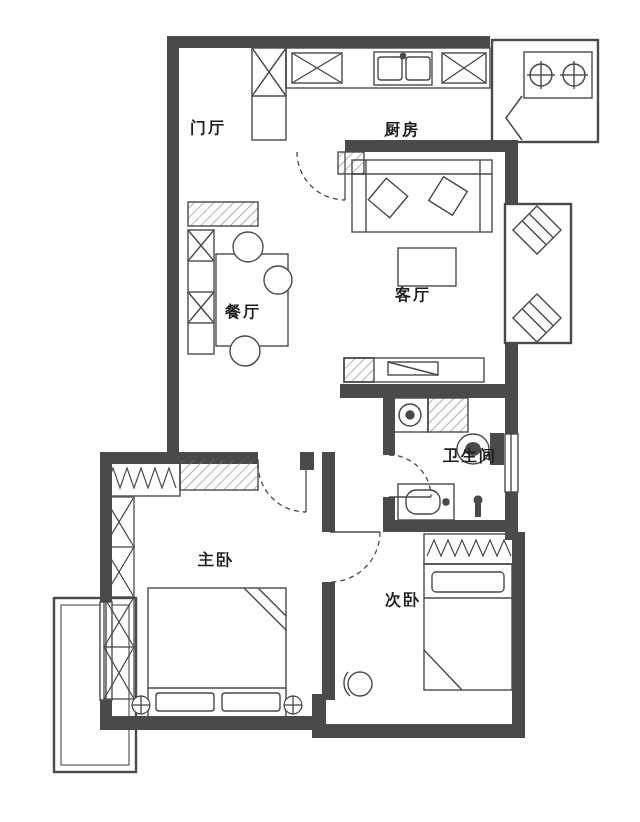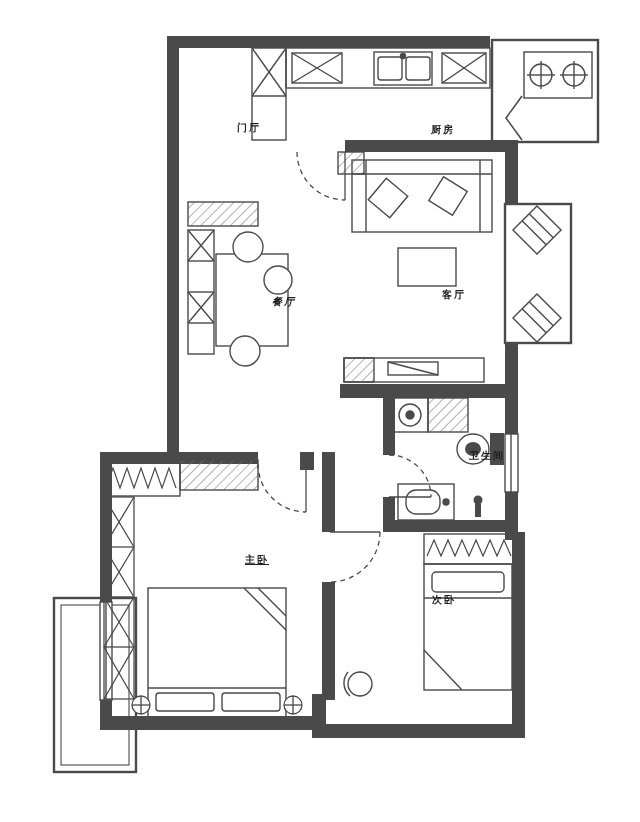--- a/index.html
+++ b/index.html
@@ -7,27 +7,26 @@
     position:relative;
     width:640px;height:822px;
     background:#ffffff;
     font-family:"Liberation Sans", sans-serif;
     overflow:hidden;
   }
   .plan svg{position:absolute;left:0;top:0;}
   .room-label{
     position:absolute;
     transform:translate(-50%,-50%);
-    font-size:10px;
+    font-size:16px;
     font-weight:700;
     letter-spacing:2px;
     color:#1e1e1e;
     white-space:nowrap;
     user-select:none;
-    margin-left:41px;
   }
 </style>
 </head>
 <body>
 
 <div class="plan">
 
   <svg width="640" height="822" viewBox="0 0 640 822">
     <defs>
       <pattern id="hatch" patternUnits="userSpaceOnUse" width="7" height="7" patternTransform="rotate(45)">
@@ -255,19 +254,19 @@
       <line x1="389" y1="497" x2="431" y2="497"></line>
       <path d="M 380 532 A 50 50 0 0 1 330 582" stroke-dasharray="5 4"></path>
       <line x1="330" y1="532" x2="380" y2="532"></line>
       <path d="M 297 152 A 48 48 0 0 0 345 200" stroke-dasharray="5 4"></path>
       <line x1="345" y1="152" x2="345" y2="200"></line>
     </g>
   </svg>
 
   <div class="room-label" style="left:208px;top:128px;">门厅</div>
   <div class="room-label" style="left:402px;top:130px;">厨房</div>
-  <div class="room-label" style="left:243px;top:302px;font-style:italic;">餐厅</div>
+  <div class="room-label" style="left:243px;top:312px;">餐厅</div>
   <div class="room-label" style="left:413px;top:295px;">客厅</div>
-  <div class="room-label" style="left:446px;top:456px;">卫生间</div>
-  <div class="room-label" style="left:216px;top:560px;text-decoration:underline;">主卧</div>
+  <div class="room-label" style="left:470px;top:456px;">卫生间</div>
+  <div class="room-label" style="left:216px;top:560px;">主卧</div>
   <div class="room-label" style="left:403px;top:600px;">次卧</div>
 
 </div>
 
 </body></html>

